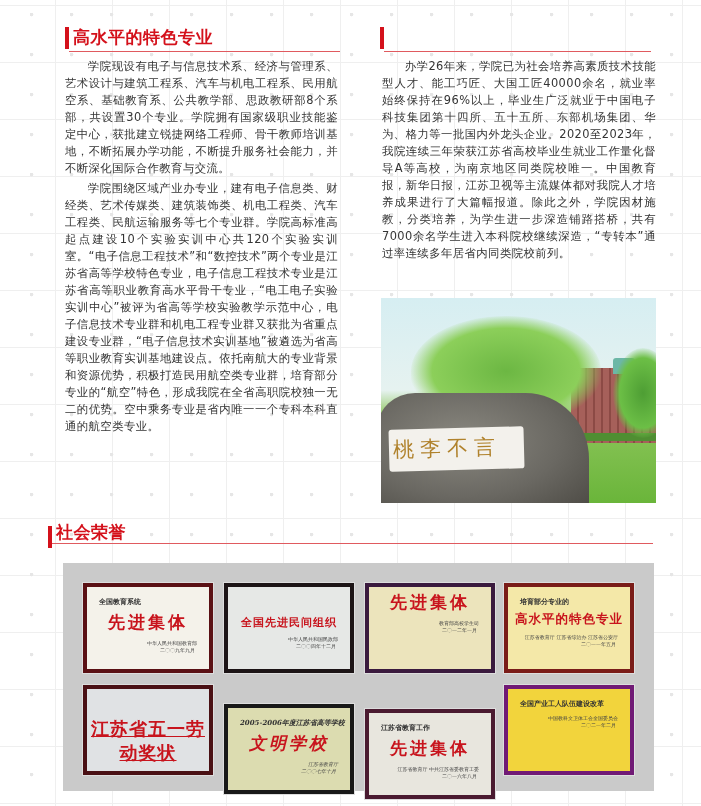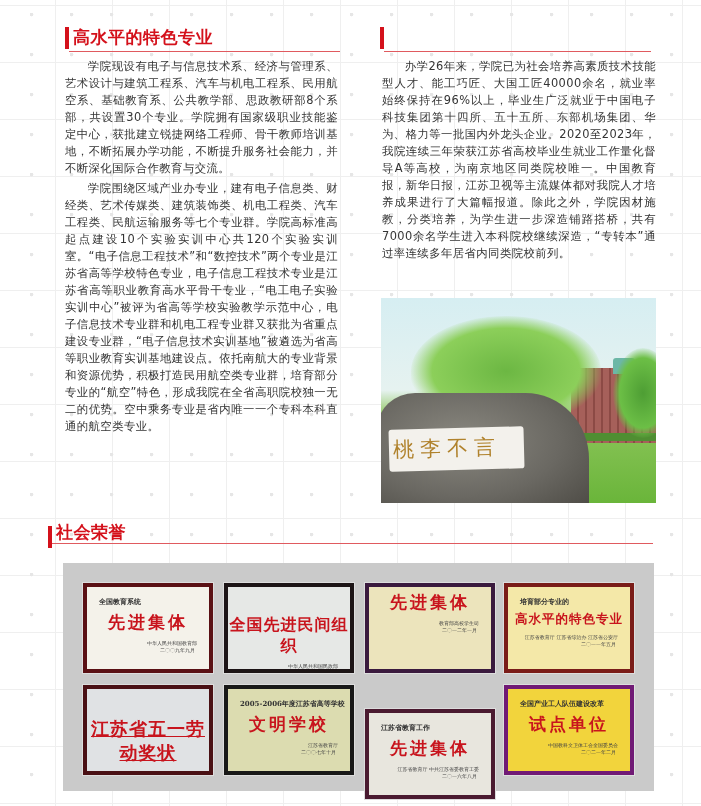--- a/index.html
+++ b/index.html
@@ -129,21 +129,21 @@
       <div class="inner" style="background:#f4f2ea">
         <span class="top">全国教育系统</span>
         <span class="main">先进集体</span>
         <span class="sub">中华人民共和国教育部</span>
         <span class="date">二〇〇九年九月</span>
       </div>
     </div>
     <div class="plaque" style="left: 223px; top: 582px; background: rgb(28, 20, 22);">
       <div class="inner" style="background:#e6e8e6">
         <span class="top"></span>
-        <span class="main" style="font-size: 16px; letter-spacing: 1px; margin-top: 18px;">全国先进民间组织</span>
+        <span class="main" style="font-size: 11px; letter-spacing: 1px; margin-top: 18px;">全国先进民间组织</span>
         <span class="sub">中华人民共和国民政部</span>
         <span class="date">二〇〇四年十二月</span>
       </div>
     </div>
     <div class="plaque" style="left: 364px; top: 582px; background: rgb(58, 26, 62);">
       <div class="inner" style="background:#ece4bc">
         <span class="main">先进集体</span>
         <span class="sub">教育部高校学生司</span>
         <span class="date">二〇一二年一月</span>
       </div>
@@ -157,37 +157,36 @@
       </div>
     </div>
     <div class="plaque" style="left: 82px; top: 684px; background: rgb(74, 16, 20);">
       <div class="inner" style="background:#e0e2e4">
         <span class="top"></span>
         <span class="main" style="font-size: 18px; letter-spacing: 1px; margin-top: 18px; text-decoration: underline;">江苏省五一劳动奖状</span>
         <span class="sub">江苏省总工会</span>
         <span class="date">2022年4月</span>
       </div>
     </div>
-    <div class="plaque" style="left: 223px; top: 684px; background: rgb(24, 24, 24);">
+    <div class="plaque" style="left: 223px; top: 703px; background: rgb(24, 24, 24); font-style: italic;">
       <div class="inner" style="background:#dcdcb0">
         <span class="top">2005-2006年度江苏省高等学校</span>
         <span class="main">文明学校</span>
         <span class="sub">江苏省教育厅</span>
         <span class="date">二〇〇七年十月</span>
       </div>
     </div>
     <div class="plaque" style="left: 364px; top: 684px; background: rgb(74, 26, 48); margin-top: 24px;">
       <div class="inner" style="background:#e8e6de">
         <span class="top">江苏省教育工作</span>
         <span class="main">先进集体</span>
         <span class="sub">江苏省教育厅 中共江苏省委教育工委</span>
         <span class="date">二〇一六年八月</span>
       </div>
     </div>
     <div class="plaque" style="left: 503px; top: 684px; background: #701a75;">
       <div class="inner" style="background:#f2d43c">
         <span class="top">全国产业工人队伍建设改革</span>
-        <span class="main">试点单位</span>
         <span class="sub">中国教科文卫体工会全国委员会</span>
         <span class="date">二〇二一年二月</span>
       </div>
     </div>
   </div>
 
 </body></html>

